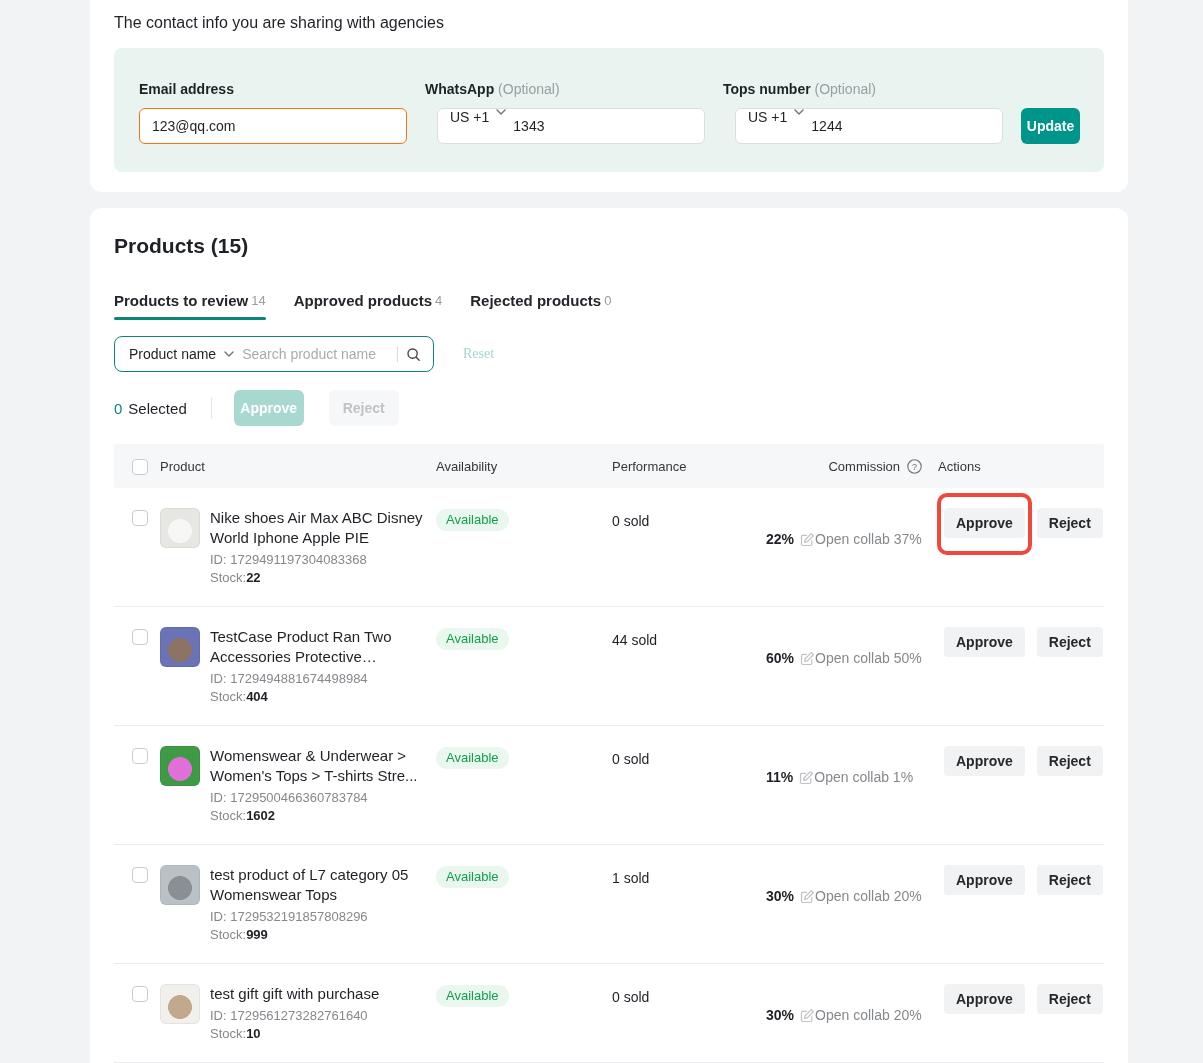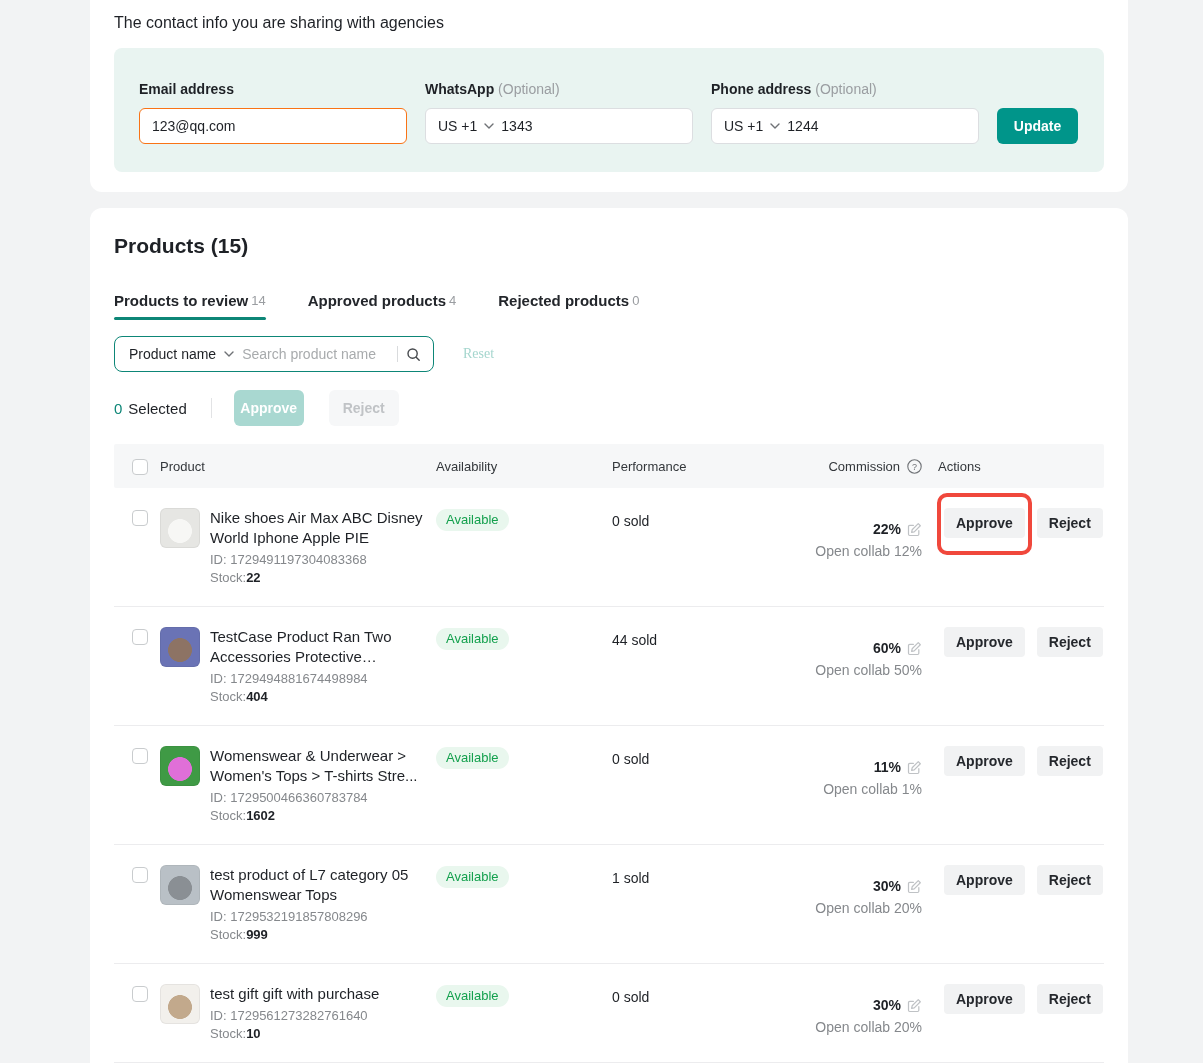--- a/index.html
+++ b/index.html
@@ -30,29 +30,29 @@
   
   .contact-heading{font-size:16px;line-height:22px;color:var(--ink);}
   .contact-panel{margin-top:14px;height:124px;background:var(--mint);border-radius:8px;
     display:flex;gap:18px;padding:32px 24px 0 25px;}
   .field{display:flex;flex-direction:column;gap:10px;}
   .field-label{font-size:14px;font-weight:700;color:var(--ink);line-height:18px;white-space:nowrap;}
   .field-label .optional{font-weight:400;color:var(--gray-light);}
   .text-input{width:268px;height:36px;border:1px solid #f97316;border-radius:6px;background:#fff;
     font-family:inherit;font-size:14px;color:var(--ink);padding:0 12px;outline:none;}
   .phone-input{width:268px;height:36px;border:1px solid #dcdee1;border-radius:6px;background:#fff;
-    display:flex;align-items:center;padding:0 12px;gap:7px;}
+    display:flex;padding:0 12px;gap:7px;margin-left:12px;}
   .phone-input .country{font-size:14px;color:var(--ink);white-space:nowrap;}
   .phone-input input{border:none;outline:none;font-family:inherit;font-size:14px;color:var(--ink);width:100%;background:transparent;}
   .btn-update{margin-top:28px;height:36px;width:81px;background:var(--teal-btn);color:#fff;border:none;
     border-radius:6px;font-family:inherit;font-size:14px;font-weight:600;cursor:pointer;}
 
   
   .section-title{font-size:21px;font-weight:700;color:var(--ink);line-height:28px;}
-  .tabs{margin-top:31px;display:flex;gap:42px;}
+  .tabs{margin-top:31px;display:flex;gap:28px;}
   .tab{display:flex;align-items:flex-start;gap:3px;cursor:pointer;padding-bottom:9px;position:relative;}
   .tab-label{font-size:15px;font-weight:700;color:#23262b;line-height:20px;}
   .tab-count{font-size:13px;color:var(--gray-light);line-height:20px;}
   .tab.active::after{content:"";position:absolute;left:0;right:0;bottom:0;height:3px;border-radius:2px;background:var(--teal);}
 
   .filter-row{margin-top:16px;display:flex;align-items:center;}
   .search-combo{width:320px;height:36px;border:1.5px solid var(--teal);border-radius:8px;background:#fff;
     display:flex;align-items:center;padding:0 12px 0 14px;gap:8px;}
   .search-field-label{font-size:14px;color:var(--ink);white-space:nowrap;}
   .search-combo input{flex:1;border:none;outline:none;font-family:inherit;font-size:14px;color:var(--ink);background:transparent;min-width:0;}
@@ -84,21 +84,21 @@
   .product-cell{display:flex;gap:10px;}
   .product-img{width:40px;height:40px;border-radius:6px;flex:none;border:1px solid rgba(0,0,0,.05);}
   .product-info{width:214px;}
   .product-name{font-size:15px;line-height:20px;color:var(--ink);display:-webkit-box;-webkit-line-clamp:2;-webkit-box-orient:vertical;overflow:hidden;}
   .product-id{margin-top:4px;font-size:13px;color:var(--gray-txt);line-height:16px;}
   .product-stock{margin-top:2px;font-size:13px;color:var(--gray-txt);line-height:16px;}
   .product-stock b{color:var(--ink);font-weight:700;}
   .badge{display:inline-block;margin-top:1px;padding:3px 10px 4px;border-radius:11px;background:var(--badge-bg);
     color:var(--badge-txt);font-size:13px;font-weight:500;line-height:15px;}
   .perf{font-size:14px;color:var(--ink);line-height:20px;margin-top:3px;}
-  .commission-cell{display:flex;flex-direction:column;align-items:flex-end;margin-top:11px;}
+  .commission-cell{display:flex;flex-direction:row;align-items:flex-end;margin-top:19px;}
   .commission-line{display:flex;align-items:center;gap:6px;}
   .commission-pct{font-size:14px;font-weight:600;color:var(--ink);line-height:20px;}
   .open-collab{font-size:14px;color:var(--gray-txt);line-height:20px;margin-top:2px;}
   .actions-cell{padding-left:22px;display:flex;gap:12px;}
   .btn-row{height:30px;padding:0 12px;border:none;border-radius:4px;background:var(--btn-gray);
     font-family:inherit;font-size:14px;font-weight:600;color:#25282d;cursor:pointer;white-space:nowrap;}
   .approve-wrap{position:relative;}
   .approve-wrap.highlighted::before{content:"";position:absolute;left:-7px;top:-15px;right:-7px;bottom:-17px;
     border:4px solid var(--red);border-radius:10px;pointer-events:none;}
   .icon{display:inline-flex;flex:none;}
@@ -123,21 +123,21 @@
         <span class="icon">
           <svg width="10" height="6" viewBox="0 0 10 6">
               <path d="M1 1l4 4 4-4" fill="none" stroke="#6f7276" stroke-width="1.4" stroke-linecap="round" stroke-linejoin="round"></path>
             </svg>
         </span>
         <input type="text" value="1343" style="">
       </div>
     </div>
     <div class="field">
       <div class="field-label">
-        <span>Phone address</span>
+        <span>Tops number</span>
         <span class="optional">(Optional)</span>
       </div>
       <div class="phone-input">
         <span class="country">US +1</span>
         <span class="icon">
           <svg width="10" height="6" viewBox="0 0 10 6">
               <path d="M1 1l4 4 4-4" fill="none" stroke="#6f7276" stroke-width="1.4" stroke-linecap="round" stroke-linejoin="round"></path>
             </svg>
         </span>
         <input type="text" value="1244" style="">
@@ -226,21 +226,21 @@
     <div class="commission-cell">
       <div class="commission-line">
         <span class="commission-pct">22%</span>
         <span class="icon">
           <svg width="15" height="15" viewBox="0 0 16 16">
                   <path d="M12.6 9.2v3.9a1.3 1.3 0 0 1-1.3 1.3H2.9a1.3 1.3 0 0 1-1.3-1.3V4.9a1.3 1.3 0 0 1 1.3-1.3h3.9" fill="none" stroke="#bfc2c5" stroke-width="1.3" stroke-linecap="round"></path>
                   <path d="M12 1.8l2.2 2.2-6.5 6.5-2.8.6.6-2.8z" fill="none" stroke="#bfc2c5" stroke-width="1.3" stroke-linejoin="round"></path>
                 </svg>
         </span>
       </div>
-      <div class="open-collab">Open collab 12%</div>
+      <div class="open-collab">Open collab 37%</div>
     </div>
     <div class="actions-cell">
       <span class="approve-wrap highlighted"><button class="btn-row">Approve</button></span>
       <button class="btn-row">Reject</button>
     </div>
   </div>
         <div class="tgrid trow">
     <div><span class="checkbox" style="display:inline-block;"></span></div>
     <div class="product-cell">
       <div class="product-img" style="background: radial-gradient(circle at 50% 58%, rgb(141, 115, 100) 0px, rgb(141, 115, 100) 40%, transparent 42%), rgb(106, 115, 181);"></div>

